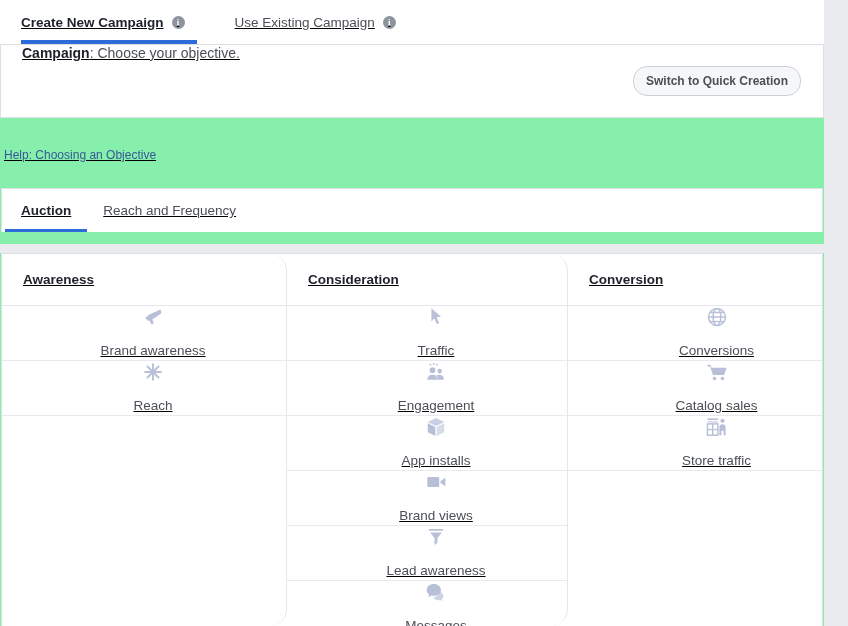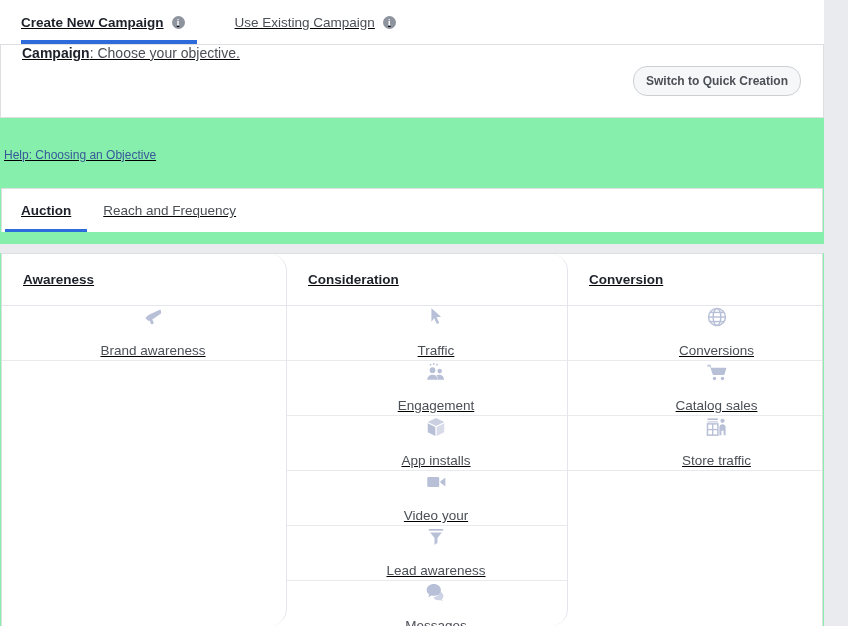--- a/index.html
+++ b/index.html
@@ -208,20 +208,32 @@
 
       <div class="opt">
         <span class="ic">
           <svg viewBox="0 0 24 24" fill="#b8c0d8">
               <path d="M20.6 4.3c-.3-.3-.8-.4-1.2-.2L8.1 9.4 4.6 12c-.6.4-.7 1.3-.2 1.8l2 2.1c.4.4 1 .5 1.5.2l.4-.2 1.5 3.5c.2.5.8.7 1.3.5l1.1-.5c.5-.2.7-.8.5-1.3l-1.5-3.4 9.2-6.2c.4-.3.6-.8.5-1.2l-.3-2.3c-.1-.3-.2-.5-.4-.7z"></path>
             </svg>
         </span>
         <span>Brand awareness</span>
       </div>
 
+      <div class="opt">
+        <span class="ic">
+          <svg viewBox="0 0 24 24" fill="none" stroke="#b8c0d8" stroke-width="2.1" stroke-linecap="round">
+            <line x1="12" y1="3.5" x2="12" y2="20.5"></line>
+            <line x1="3.5" y1="12" x2="20.5" y2="12"></line>
+            <line x1="6" y1="6" x2="18" y2="18"></line>
+            <line x1="18" y1="6" x2="6" y2="18"></line>
+            <circle cx="12" cy="12" r="2.6" fill="#b8c0d8" stroke="none"></circle>
+          </svg>
+        </span>
+        <span>Reach</span>
+      </div>
     </div>
 
     <div class="col c1">
       <div class="col-head">Consideration</div>
 
       <div class="opt">
         <span class="ic">
           <svg viewBox="0 0 24 24" fill="#b8c0d8">
               <path d="M7 2.5l10.5 9.2-4.9.5 2.9 6.3-2.6 1.2-2.9-6.3-3 3.9z"></path>
             </svg>
@@ -255,21 +267,21 @@
         <span>App installs</span>
       </div>
 
       <div class="opt">
         <span class="ic">
           <svg viewBox="0 0 24 24" fill="#b8c0d8">
             <rect x="2.5" y="6.5" width="13" height="11" rx="1.3"></rect>
             <path d="M16.8 11.2l4.4-3.4c.4-.3 1 0 1 .5v7.4c0 .5-.6.8-1 .5l-4.4-3.4z"></path>
           </svg>
         </span>
-        <span>Video your</span>
+        <span>Brand views</span>
       </div>
 
       <div class="opt">
         <span class="ic">
           <svg viewBox="0 0 24 24" fill="#b8c0d8">
             <rect x="4" y="3.2" width="16" height="2.1" rx="1"></rect>
             <path d="M5.6 7.2h12.8L13.6 13v5.2l-3.2 2.5V13z"></path>
           </svg>
         </span>
         <span>Lead awareness</span>

